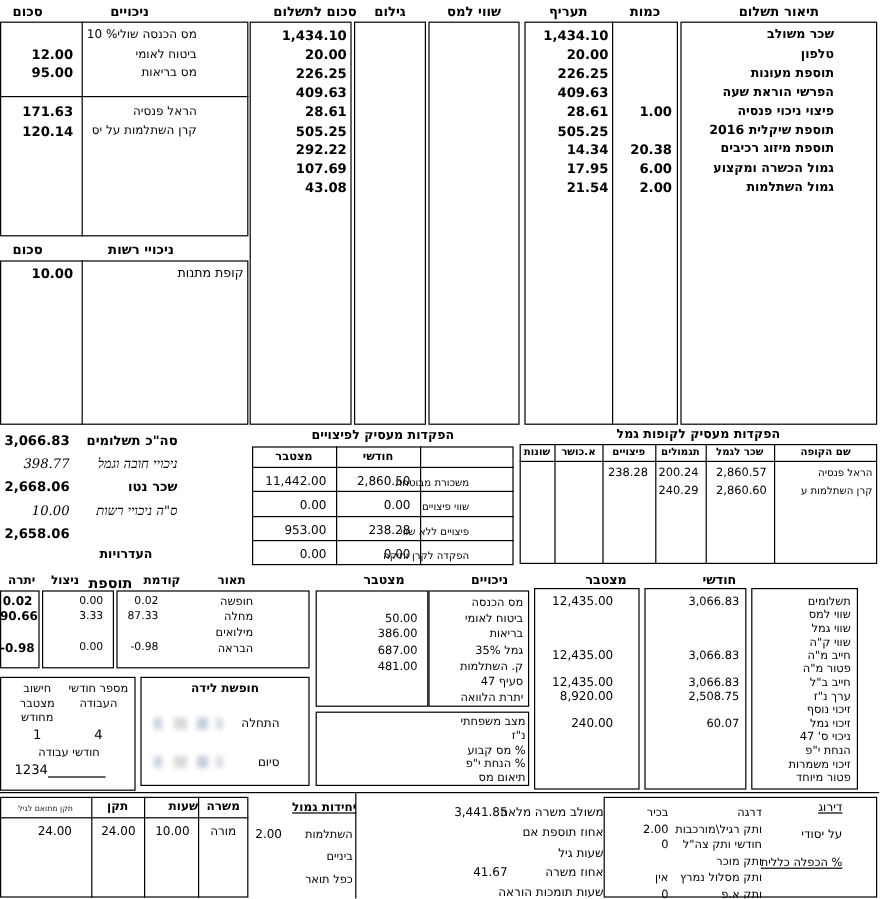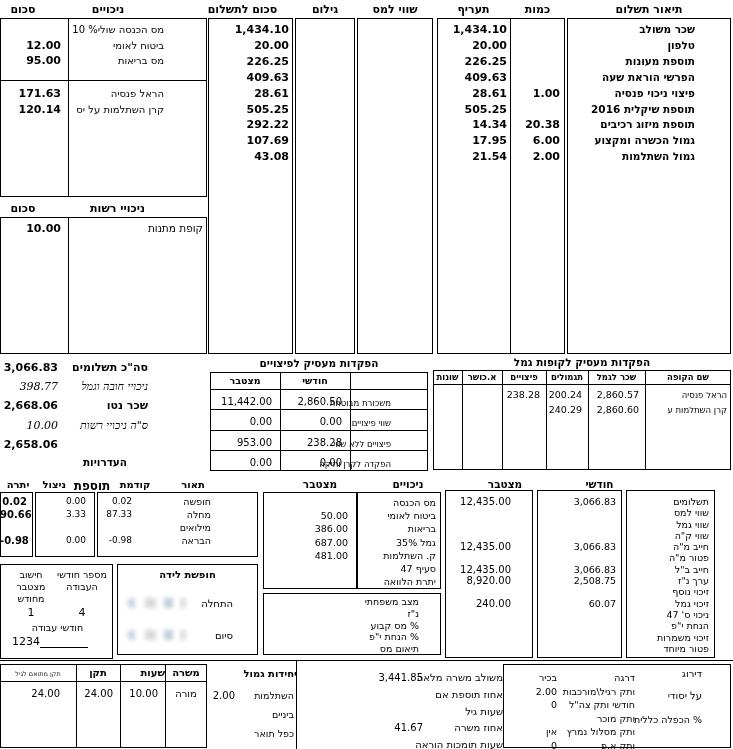--- a/index.html
+++ b/index.html
@@ -11,33 +11,33 @@
   .txt{position:absolute;white-space:nowrap;}
   .hdr{position:absolute;font-weight:bold;font-size:11px;text-align:center;white-space:nowrap;}
   .shdr{position:absolute;font-weight:bold;text-align:center;white-space:nowrap;}
   .st{position:absolute;box-sizing:border-box;}
   .st>div{white-space:nowrap;min-height:1em;}
   .rt{text-align:right;}
   .ltr{direction:ltr;}
   .ctr{text-align:center;}
   .b{font-weight:bold;}
   .it{font-family:"DejaVu Serif",serif;font-style:italic;font-weight:normal;}
-  .u{}
+  .u{text-decoration:underline;}
   .redacted{position:absolute;height:10px;border-radius:3px;opacity:.55;filter:blur(2px);
     background:linear-gradient(90deg,#9bb0c8 0 12%,transparent 12% 30%,#b9b9b9 30% 48%,transparent 48% 62%,#8fa6c0 62% 78%,transparent 78% 90%,#c0c0c0 90%);}
   .uline{display:inline-block;width:48px;height:11px;border-bottom:1px solid #000;vertical-align:bottom;}
 </style>
 </head>
 <body>
 
 <div id="payslip">
 
   <div class="hdr" style="left:0;top:3px;width:46px">סכום</div>
   <div class="hdr" style="left:78px;top:3px;width:60px">ניכויים</div>
-  <div class="hdr" style="left:200px;top:3px;width:85px">סכום לתשלום</div>
+  <div class="hdr" style="left:220px;top:3px;width:85px">סכום לתשלום</div>
   <div class="hdr" style="left:295px;top:3px;width:60px">גילום</div>
   <div class="hdr" style="left:357px;top:3px;width:76px">שווי למס</div>
   <div class="hdr" style="left:437px;top:3px;width:73px">תעריף</div>
   <div class="hdr" style="left:510px;top:3px;width:55px">כמות</div>
   <div class="hdr" style="left:567px;top:3px;width:164px">תיאור תשלום</div>
 
   <div class="box" style="left:0;top:18px;width:207px;height:179px"></div>
   <div class="vline" style="left:68px;top:18px;height:179px"></div>
   <div class="hline" style="left:0;top:80px;width:207px"></div>
   <div class="box" style="left:208px;top:18px;width:85px;height:336px"></div>
@@ -265,21 +265,21 @@
   <div id="cum-val" class="st rt ltr" style="left:263px;top:496px;width:92px;padding-right:7px;font-size:9.5px;line-height:13.2px">
       <div>&nbsp;</div>
       <div>50.00</div>
       <div>386.00</div>
       <div>687.00</div>
       <div>481.00</div>
       <div>&nbsp;</div>
       <div>&nbsp;</div>
     </div>
   <div class="box" style="left:263px;top:593px;width:178px;height:62px"></div>
-  <div id="stat-lbl" class="st rt" style="left:360px;top:596px;width:79px;padding-right:20px;font-size:9.5px;line-height:11.8px">
+  <div id="stat-lbl" class="st rt" style="left:360px;top:596px;width:79px;padding-right:1px;font-size:9.5px;line-height:11.8px">
       <div>מצב משפחתי</div>
       <div>נ"ז</div>
       <div>% מס קבוע</div>
       <div>% הנחת י"פ</div>
       <div>תיאום מס</div>
     </div>
 
   <div class="shdr" style="left:477px;top:478px;width:56px;font-size:10.5px">מצטבר</div>
   <div class="shdr" style="left:577px;top:478px;width:45px;font-size:10.5px">חודשי</div>
   <div class="box" style="left:445px;top:490px;width:88px;height:168px"></div>

